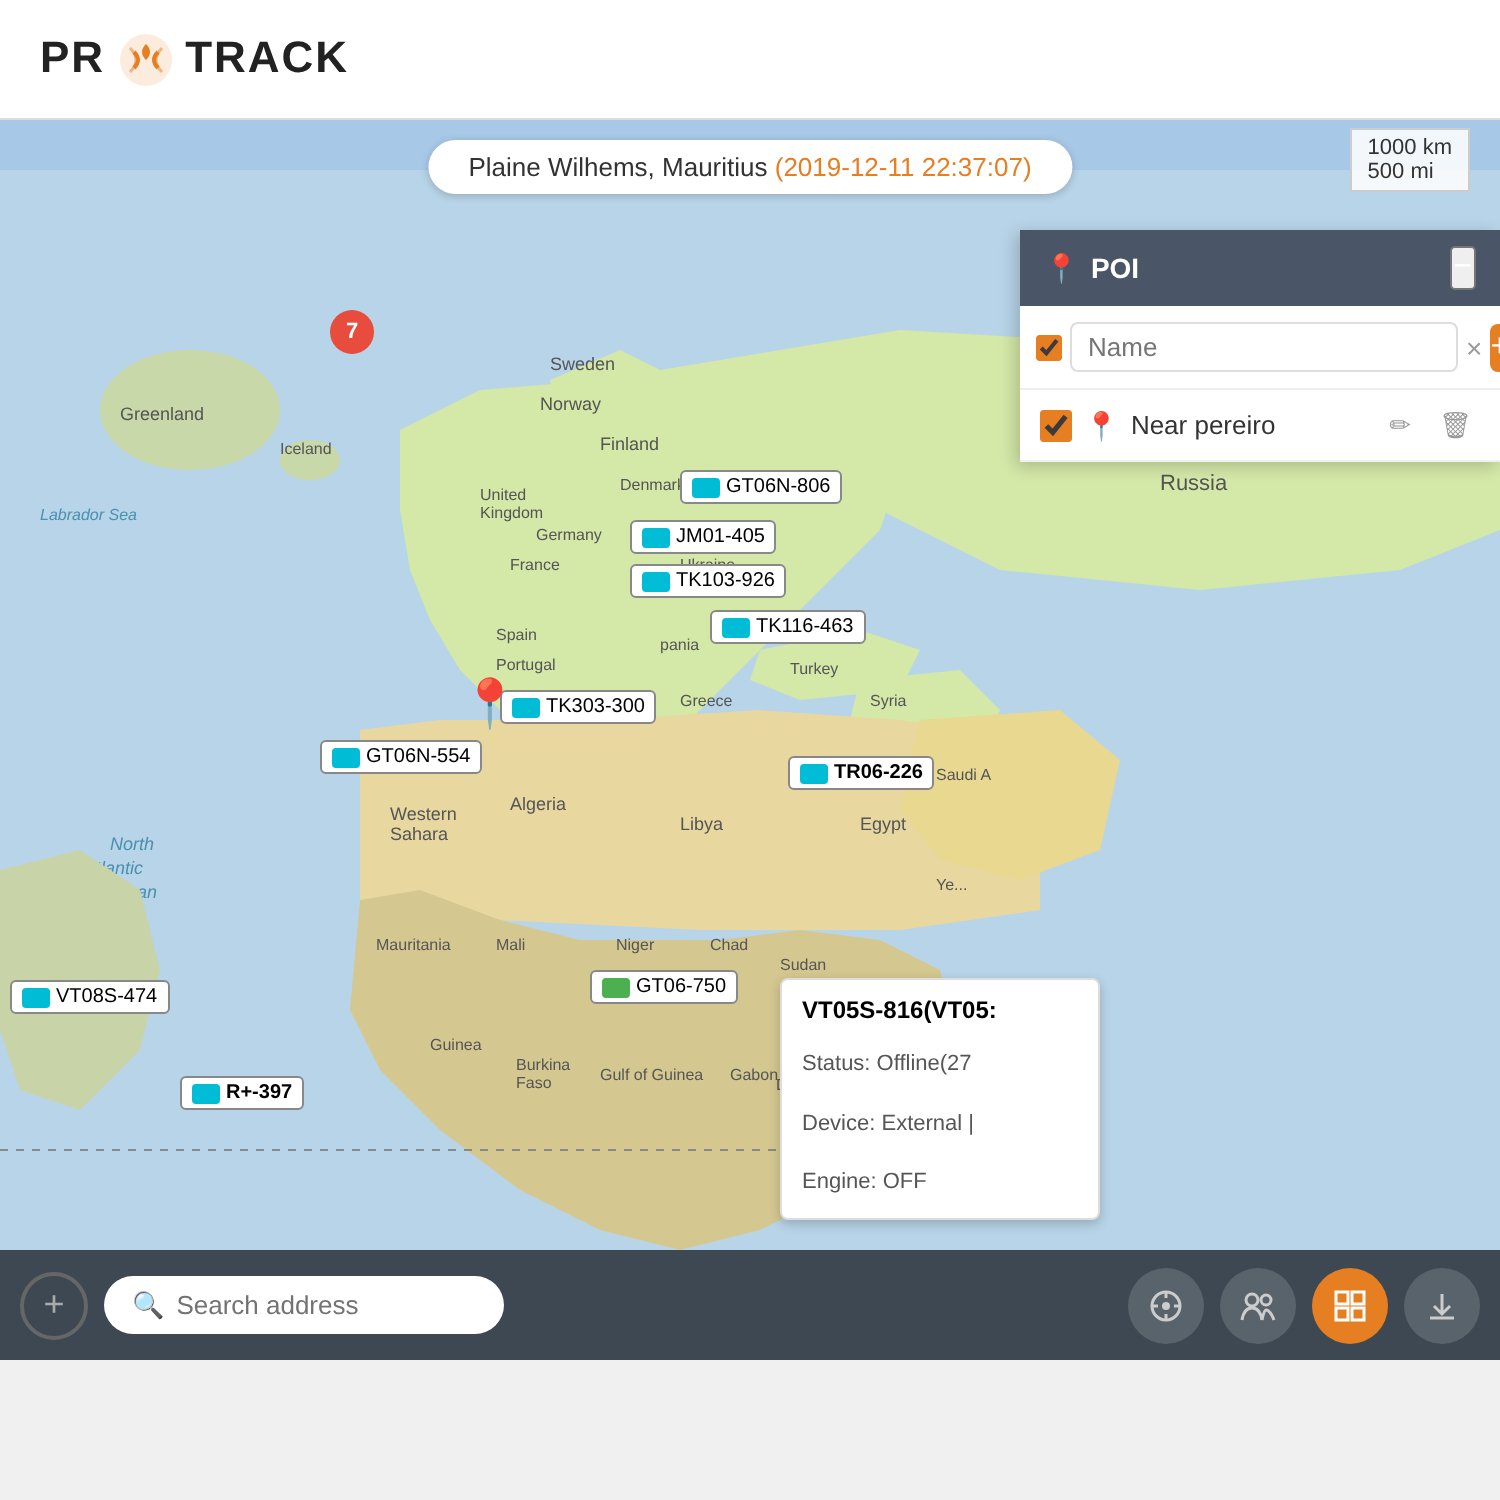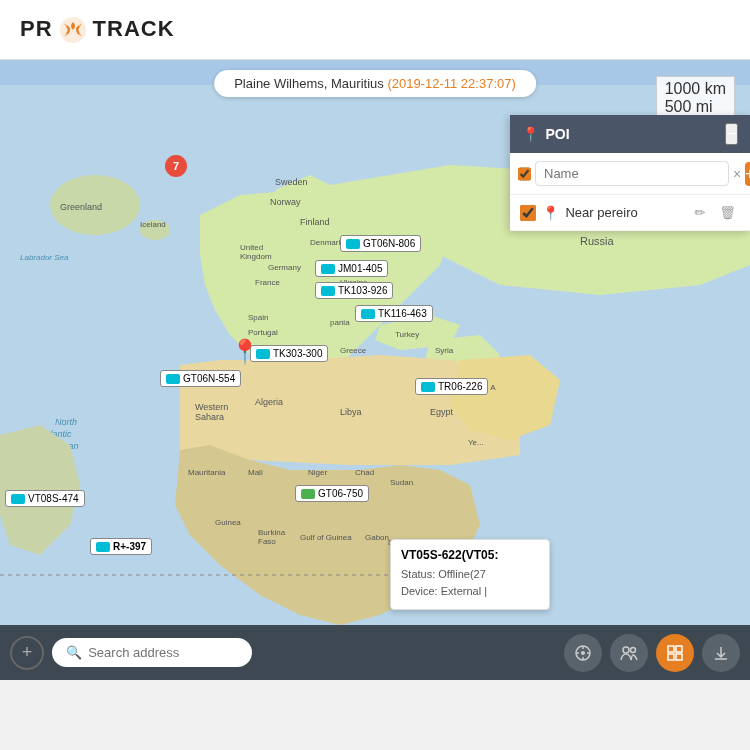--- a/index.html
+++ b/index.html
@@ -75,25 +75,25 @@
       white-space: nowrap;
       z-index: 10;
     }
     .location-bar .date {
       color: #e67e22;
     }
 
     
     .scale-bar {
       position: absolute;
-      top: 16px;
+      top: 4px;
       right: 15px;
       background: rgba(255,255,255,0.85);
       padding: 3px 8px;
-      font-size: 16px;
+      font-size: 11px;
       color: #333;
       border: 1px solid #ccc;
       z-index: 10;
     }
 
     
     .poi-panel {
       position: absolute;
       top: 55px;
       right: 0;
@@ -206,20 +206,21 @@
       box-shadow: 0 2px 6px rgba(0,0,0,0.2);
     }
     .info-popup .popup-title {
       font-weight: bold;
       font-size: 12px;
       margin-bottom: 4px;
     }
     .info-popup .popup-row {
       color: #555;
       line-height: 1.6;
+      margin-top: 12px;
     }
 
     
     .bottom-toolbar {
       position: absolute;
       bottom: 0;
       left: 0;
       right: 0;
       height: 55px;
       background: #3d4852;
@@ -457,39 +458,40 @@
       </div>
     <div class="marker cyan" style="top:245px;left:355px;justify-content:flex-end;">
         <span>TK116-463</span>
       </div>
     <div class="marker cyan" style="top:285px;left:250px;">
         <span>TK303-300</span>
       </div>
     <div class="marker cyan" style="top:310px;left:160px;">
         <span>GT06N-554</span>
       </div>
-    <div class="marker cyan" style="top:318px;left:415px;">
+    <div class="marker cyan" style="top:318px;left:394px;font-weight:bold;">
         <span>TR06-226</span>
       </div>
     <div class="marker green" style="top:425px;left:295px;">
         <span>GT06-750</span>
       </div>
     <div class="marker cyan" style="top:430px;left:5px;">
         <span>VT08S-474</span>
       </div>
     <div class="marker cyan" style="top:478px;left:90px;font-weight:bold;">
         <span>R+-397</span>
       </div>
 
     <div class="red-pin" style="top:278px;left:230px;">📍</div>
 
     <div class="info-popup">
-      <div class="popup-title">VT05S-622(VT05:</div>
+      <div class="popup-title">VT05S-816(VT05:</div>
       <div class="popup-row">Status: Offline(27</div>
       <div class="popup-row">Device: External |</div>
+      <div class="popup-row">Engine: OFF</div>
     </div>
 
     <div class="poi-panel">
       <div class="poi-header">
         <div class="poi-header-title">
           <span class="poi-pin-icon">📍</span>
           <span>POI</span>
         </div>
         <button class="poi-minimize">−</button>
       </div>

